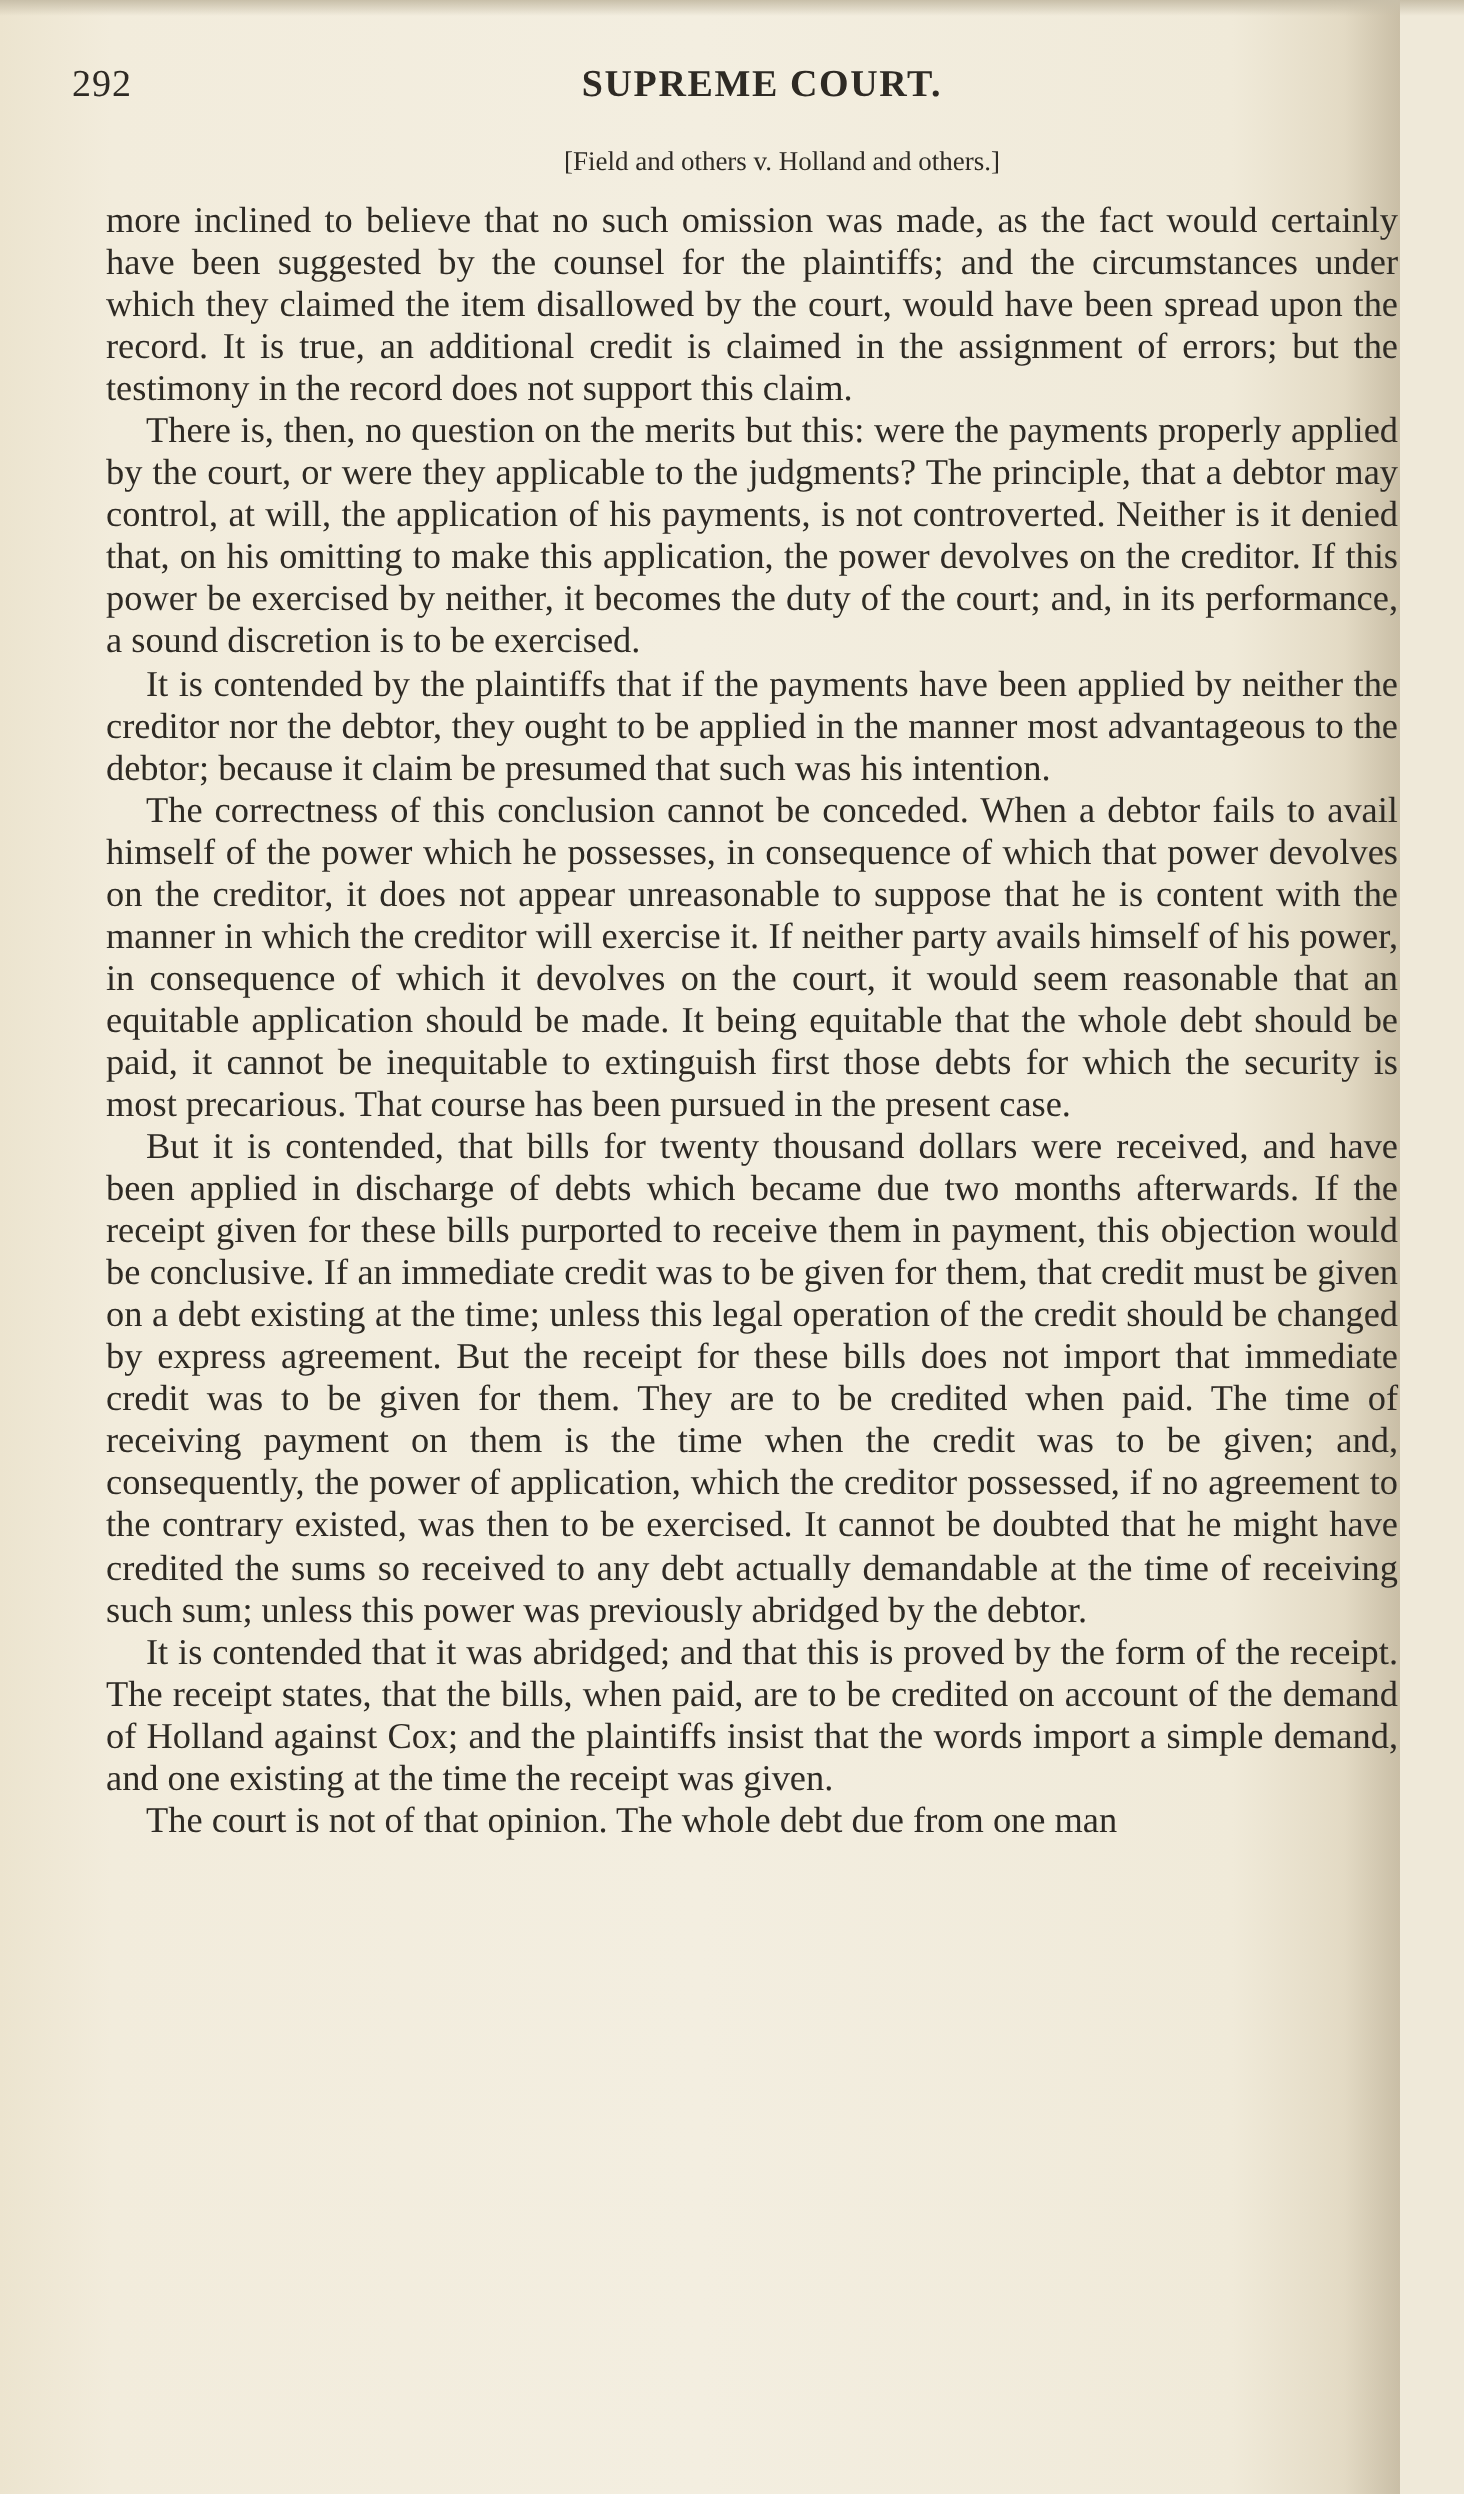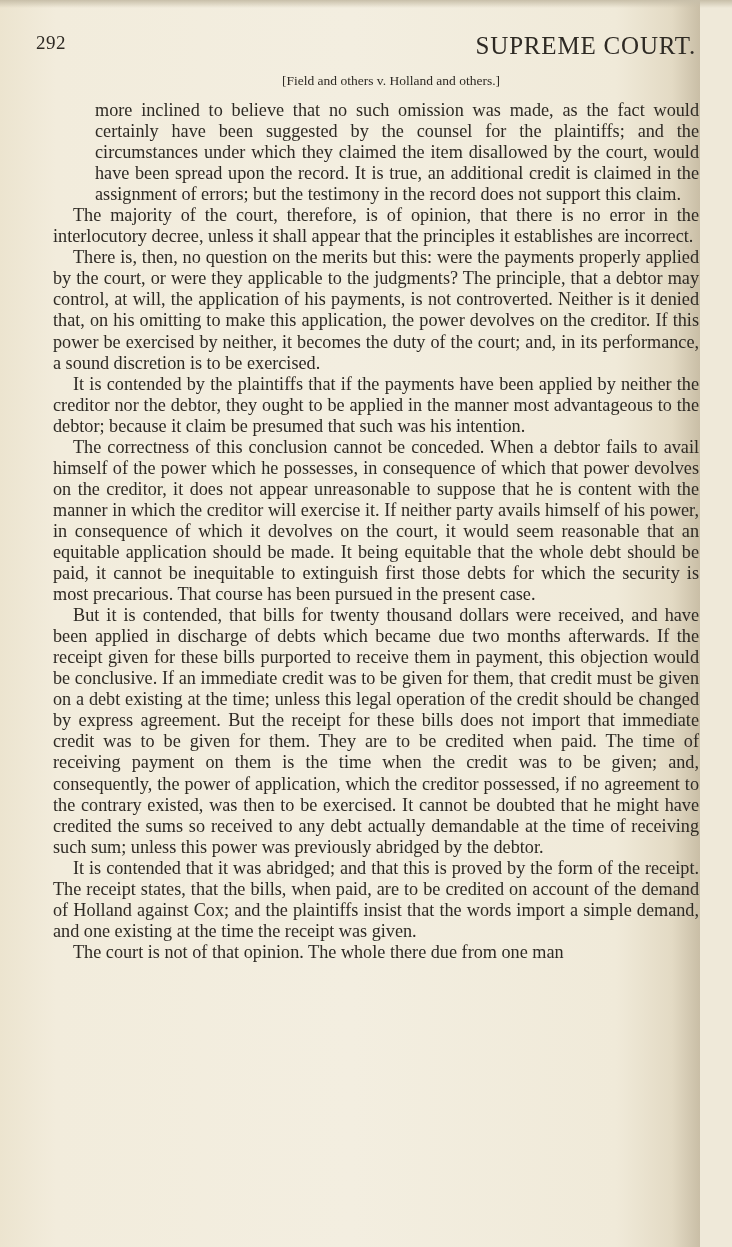--- a/index.html
+++ b/index.html
@@ -18,50 +18,49 @@
     position: absolute; left: 0; top: 0; width: 732px; height: 8px;
     background: linear-gradient(to bottom, #c8bfa9, rgba(240,234,217,0));
   }
   .header {
     position: absolute; top: 32px; left: 36px; width: 660px; height: 26px;
   }
   .page-number {
     position: absolute; left: 0; top: 0; font-size: 19px; letter-spacing: 0.5px;
   }
   .running-head {
-    position: absolute; left: 0; right: 0; top: 0; text-align: right;
-    font-size: 25px; letter-spacing: 0.8px; padding-left: 30px;
+    position: absolute; left: 0; right: 0; top: 0; text-align: center;
+    font-size: 19px; letter-spacing: 0.8px; padding-left: 30px; font-weight: bold;
   }
   .case-title {
     position: absolute; top: 73px; left: 0; width: 732px; text-align: center;
     font-size: 13.5px; padding-left: 50px; box-sizing: border-box;
   }
   .body-text {
     position: absolute; top: 100px; left: 53px; width: 646px;
     font-size: 18.2px; line-height: 21.05px; text-align: justify;
   }
   .body-text p { margin: 0; text-indent: 20px; }
-  .body-text p.cont { text-indent: 0; margin-left: 42px; }
+  .body-text p.cont { text-indent: 0; }
 </style>
 </head>
 <body>
 
 <div class="page">
   <div class="topshade"></div>
 
   <div class="header">
     <span class="page-number">292</span>
     <div class="running-head">SUPREME COURT.</div>
   </div>
 
   <div class="case-title">[Field and others v. Holland and others.]</div>
 
   <div class="body-text">
     <p class="cont">more inclined to believe that no such omission was made, as the fact would certainly have been suggested by the counsel for the plaintiffs; and the circumstances under which they claimed the item disallowed by the court, would have been spread upon the record. It is true, an additional credit is claimed in the assignment of errors; but the testimony in the record does not support this claim.</p>
-    <p>The majority of the court, therefore, is of opinion, that there is no error in the interlocutory decree, unless it shall appear that the principles it establishes are incorrect.</p>
     <p>There is, then, no question on the merits but this: were the payments properly applied by the court, or were they applicable to the judgments? The principle, that a debtor may control, at will, the application of his payments, is not controverted. Neither is it denied that, on his omitting to make this application, the power devolves on the creditor. If this power be exercised by neither, it becomes the duty of the court; and, in its performance, a sound discretion is to be exercised.</p>
     <p>It is contended by the plaintiffs that if the payments have been applied by neither the creditor nor the debtor, they ought to be applied in the manner most advantageous to the debtor; because it claim be presumed that such was his intention.</p>
     <p>The correctness of this conclusion cannot be conceded. When a debtor fails to avail himself of the power which he possesses, in consequence of which that power devolves on the creditor, it does not appear unreasonable to suppose that he is content with the manner in which the creditor will exercise it. If neither party avails himself of his power, in consequence of which it devolves on the court, it would seem reasonable that an equitable application should be made. It being equitable that the whole debt should be paid, it cannot be inequitable to extinguish first those debts for which the security is most precarious. That course has been pursued in the present case.</p>
     <p>But it is contended, that bills for twenty thousand dollars were received, and have been applied in discharge of debts which became due two months afterwards. If the receipt given for these bills purported to receive them in payment, this objection would be conclusive. If an immediate credit was to be given for them, that credit must be given on a debt existing at the time; unless this legal operation of the credit should be changed by express agreement. But the receipt for these bills does not import that immediate credit was to be given for them. They are to be credited when paid. The time of receiving payment on them is the time when the credit was to be given; and, consequently, the power of application, which the creditor possessed, if no agreement to the contrary existed, was then to be exercised. It cannot be doubted that he might have credited the sums so received to any debt actually demandable at the time of receiving such sum; unless this power was previously abridged by the debtor.</p>
     <p>It is contended that it was abridged; and that this is proved by the form of the receipt. The receipt states, that the bills, when paid, are to be credited on account of the demand of Holland against Cox; and the plaintiffs insist that the words import a simple demand, and one existing at the time the receipt was given.</p>
-    <p>The court is not of that opinion. The whole there due from one man</p>
+    <p>The court is not of that opinion. The whole debt due from one man</p>
   </div>
 </div>
 
 </body></html>

